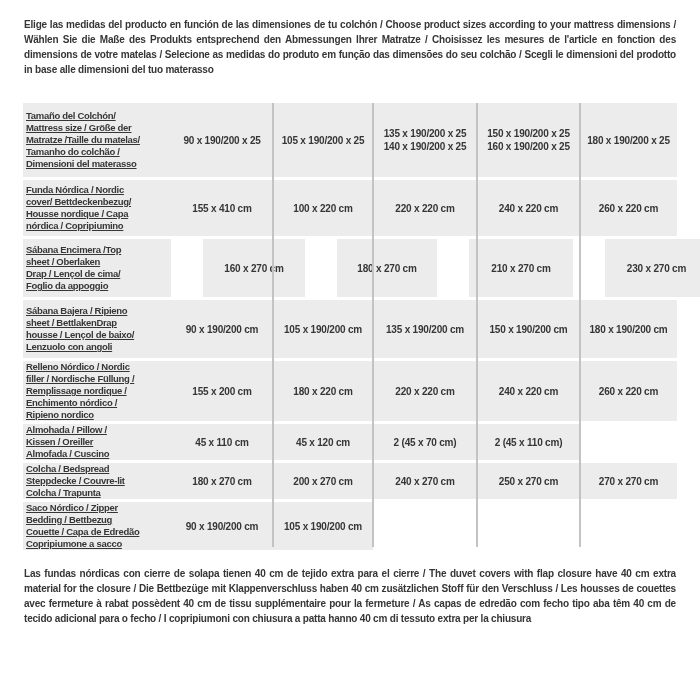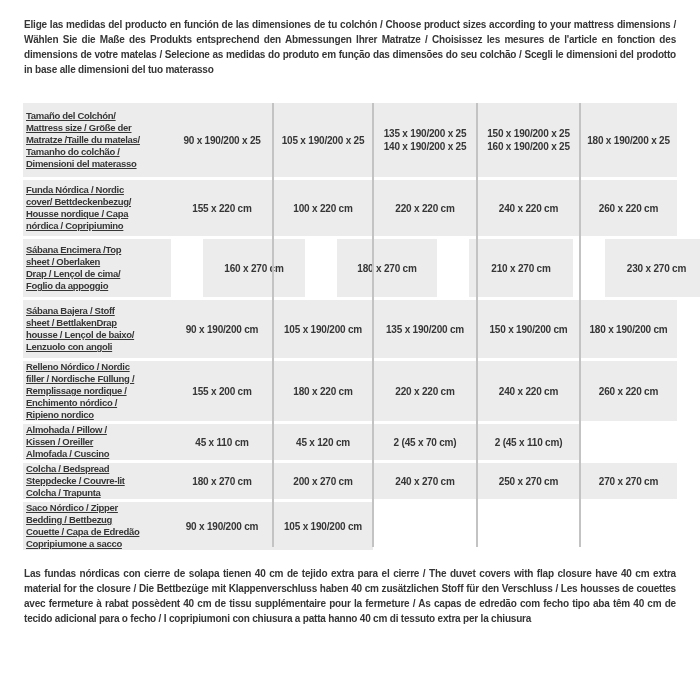--- a/index.html
+++ b/index.html
@@ -106,41 +106,41 @@
     <div class="cell value">150 x 190/200 x 25
 160 x 190/200 x 25</div>
     <div class="cell value">180 x 190/200 x 25</div>
   </div>
 
   <div class="row">
     <div class="cell label">Funda Nórdica / Nordic
 cover/ Bettdeckenbezug/
 Housse nordique / Capa
 nórdica / Copripiumino</div>
-    <div class="cell value">155 x 220 cm</div>
+    <div class="cell value">155 x 410 cm</div>
     <div class="cell value">100 x 220 cm</div>
     <div class="cell value">220 x 220 cm</div>
     <div class="cell value">240 x 220 cm</div>
     <div class="cell value">260 x 220 cm</div>
   </div>
 
   <div class="row">
     <div class="cell label">Sábana Encimera /Top
 sheet / Oberlaken
 Drap / Lençol de cima/
 Foglio da appoggio</div>
     <div class="cell value">160 x 270 cm</div>
     <div class="cell value">180 x 270 cm</div>
     <div class="cell value">210 x 270 cm</div>
     <div class="cell value">230 x 270 cm</div>
     <div class="cell value">260 x 270 cm</div>
   </div>
 
   <div class="row">
-    <div class="cell label">Sábana Bajera / Stoff
+    <div class="cell label">Sábana Bajera / Ripieno
 sheet / BettlakenDrap
 housse / Lençol de baixo/
 Lenzuolo con angoli</div>
     <div class="cell value">90 x 190/200 cm</div>
     <div class="cell value">105 x 190/200 cm</div>
     <div class="cell value">135 x 190/200 cm</div>
     <div class="cell value">150 x 190/200 cm</div>
     <div class="cell value">180 x 190/200 cm</div>
   </div>
 

